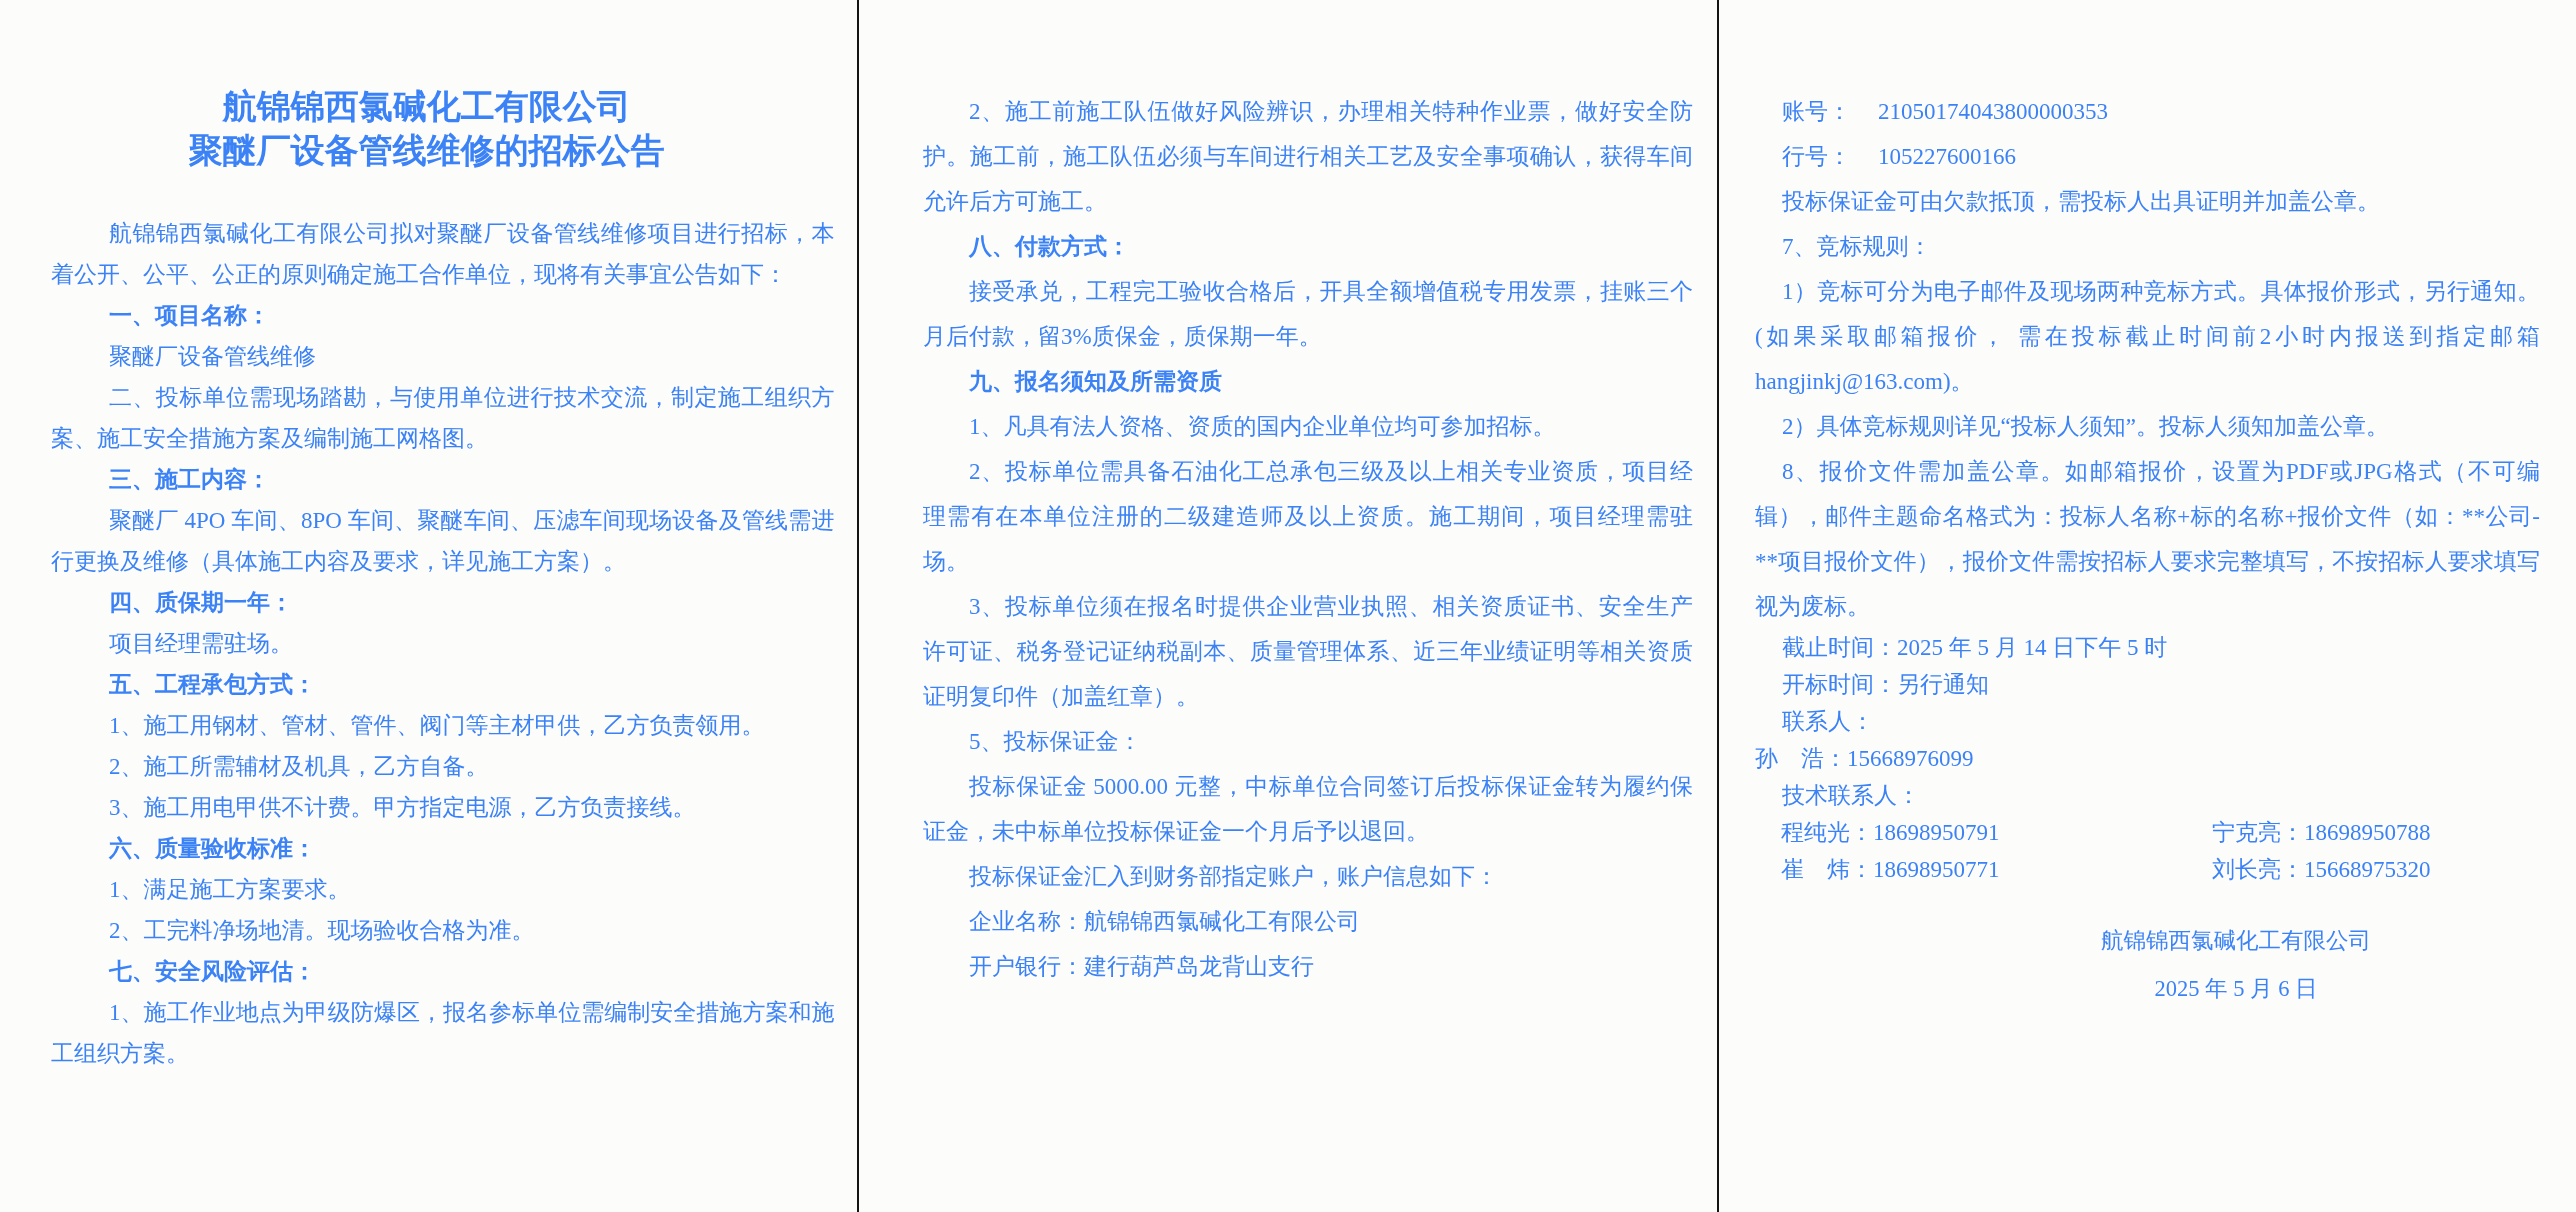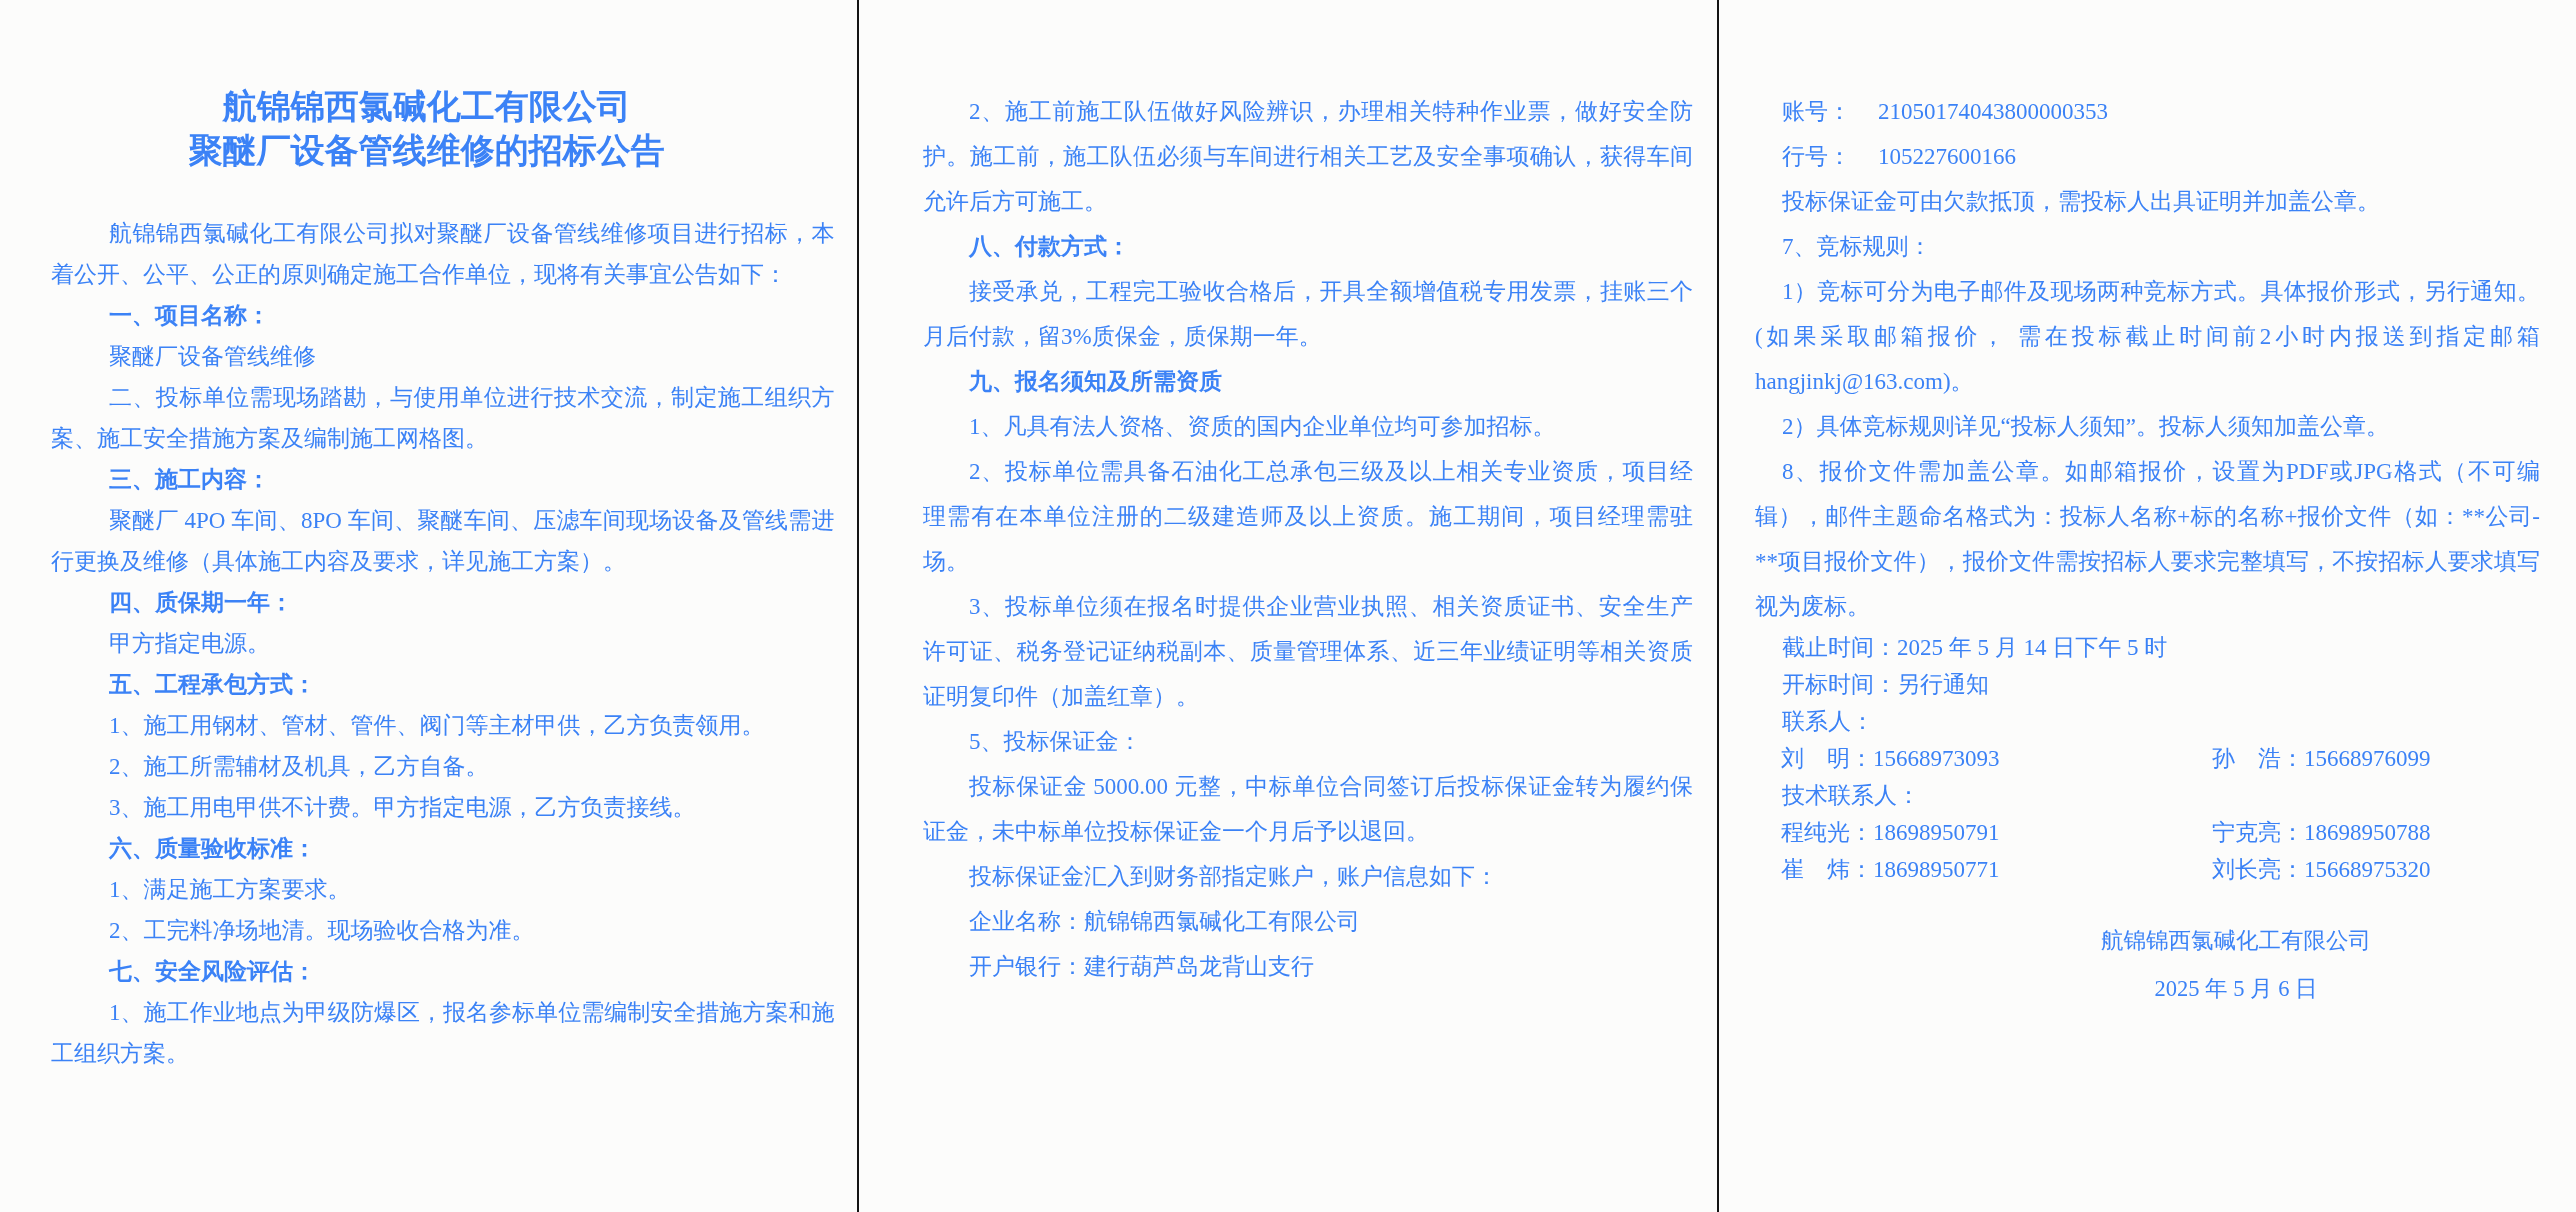--- a/index.html
+++ b/index.html
@@ -65,21 +65,21 @@
       <p>航锦锦西氯碱化工有限公司</p>
       <p>聚醚厂设备管线维修的招标公告</p>
     </div>
     <p>航锦锦西氯碱化工有限公司拟对聚醚厂设备管线维修项目进行招标，本着公开、公平、公正的原则确定施工合作单位，现将有关事宜公告如下：</p>
     <p class="hd">一、项目名称：</p>
     <p>聚醚厂设备管线维修</p>
     <p>二、投标单位需现场踏勘，与使用单位进行技术交流，制定施工组织方案、施工安全措施方案及编制施工网格图。</p>
     <p class="hd">三、施工内容：</p>
     <p>聚醚厂 4PO 车间、8PO 车间、聚醚车间、压滤车间现场设备及管线需进行更换及维修（具体施工内容及要求，详见施工方案）。</p>
     <p class="hd">四、质保期一年：</p>
-    <p>甲方指定电源。</p>
+    <p>项目经理需驻场。</p>
     <p class="hd">五、工程承包方式：</p>
     <p>1、施工用钢材、管材、管件、阀门等主材甲供，乙方负责领用。</p>
     <p>2、施工所需辅材及机具，乙方自备。</p>
     <p>3、施工用电甲供不计费。甲方指定电源，乙方负责接线。</p>
     <p class="hd">六、质量验收标准：</p>
     <p>1、满足施工方案要求。</p>
     <p>2、工完料净场地清。现场验收合格为准。</p>
     <p class="hd">七、安全风险评估：</p>
     <p>1、施工作业地点为甲级防爆区，报名参标单位需编制安全措施方案和施工组织方案。</p>
   </div>
@@ -104,21 +104,20 @@
     <p class="kv"><span>行号：</span><span class="kv-value">105227600166</span></p>
     <p>投标保证金可由欠款抵顶，需投标人出具证明并加盖公章。</p>
     <p>7、竞标规则：</p>
     <p>1）竞标可分为电子邮件及现场两种竞标方式。具体报价形式，另行通知。(如果采取邮箱报价， 需在投标截止时间前2小时内报送到指定邮箱hangjinkj@163.com)。</p>
     <p>2）具体竞标规则详见“投标人须知”。投标人须知加盖公章。</p>
     <p>8、报价文件需加盖公章。如邮箱报价，设置为PDF或JPG格式（不可编辑），邮件主题命名格式为：投标人名称+标的名称+报价文件（如：**公司-**项目报价文件），报价文件需按招标人要求完整填写，不按招标人要求填写视为废标。</p>
     <p class="tight">截止时间：2025 年 5 月 14 日下午 5 时</p>
     <p class="tight">开标时间：另行通知</p>
     <p class="tight">联系人：</p>
     <div class="contact-row">
-      <span class="c-left">刘　明：15668973093</span>
       <span>孙　浩：15668976099</span>
     </div>
     <p class="tight">技术联系人：</p>
     <div class="contact-row">
       <span class="c-left">程纯光：18698950791</span>
       <span>宁克亮：18698950788</span>
     </div>
     <div class="contact-row">
       <span class="c-left">崔　炜：18698950771</span>
       <span>刘长亮：15668975320</span>

